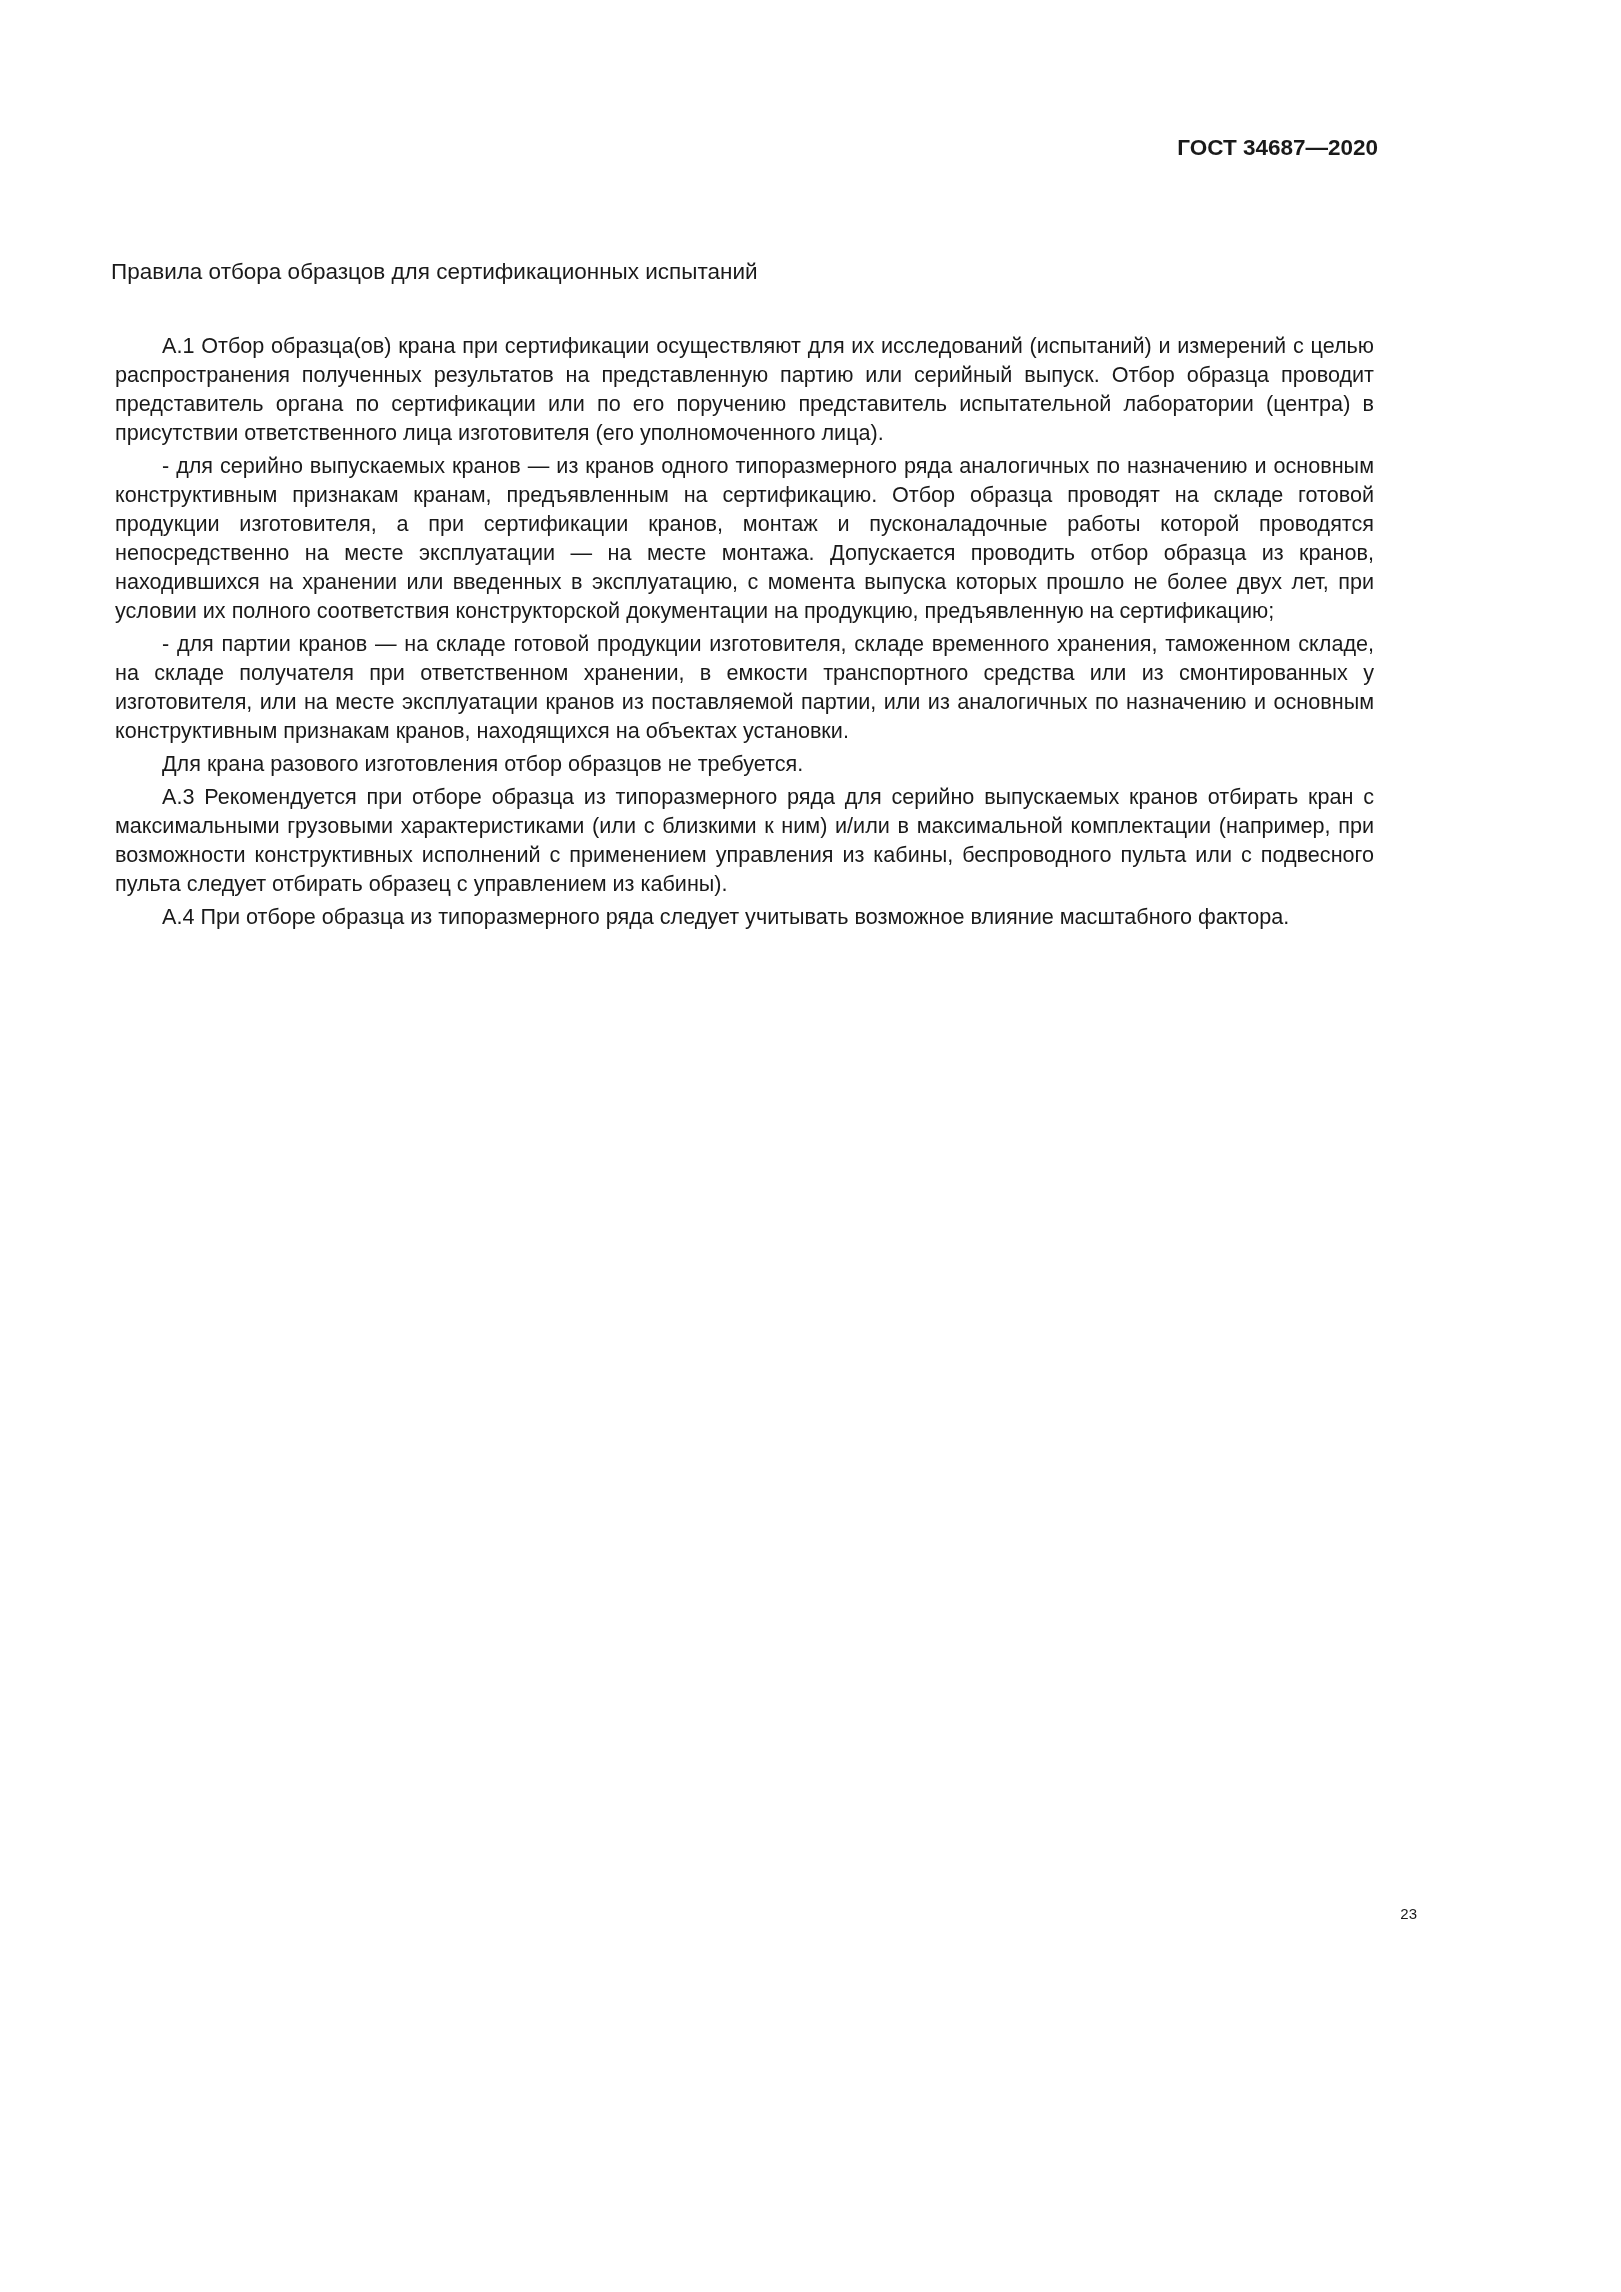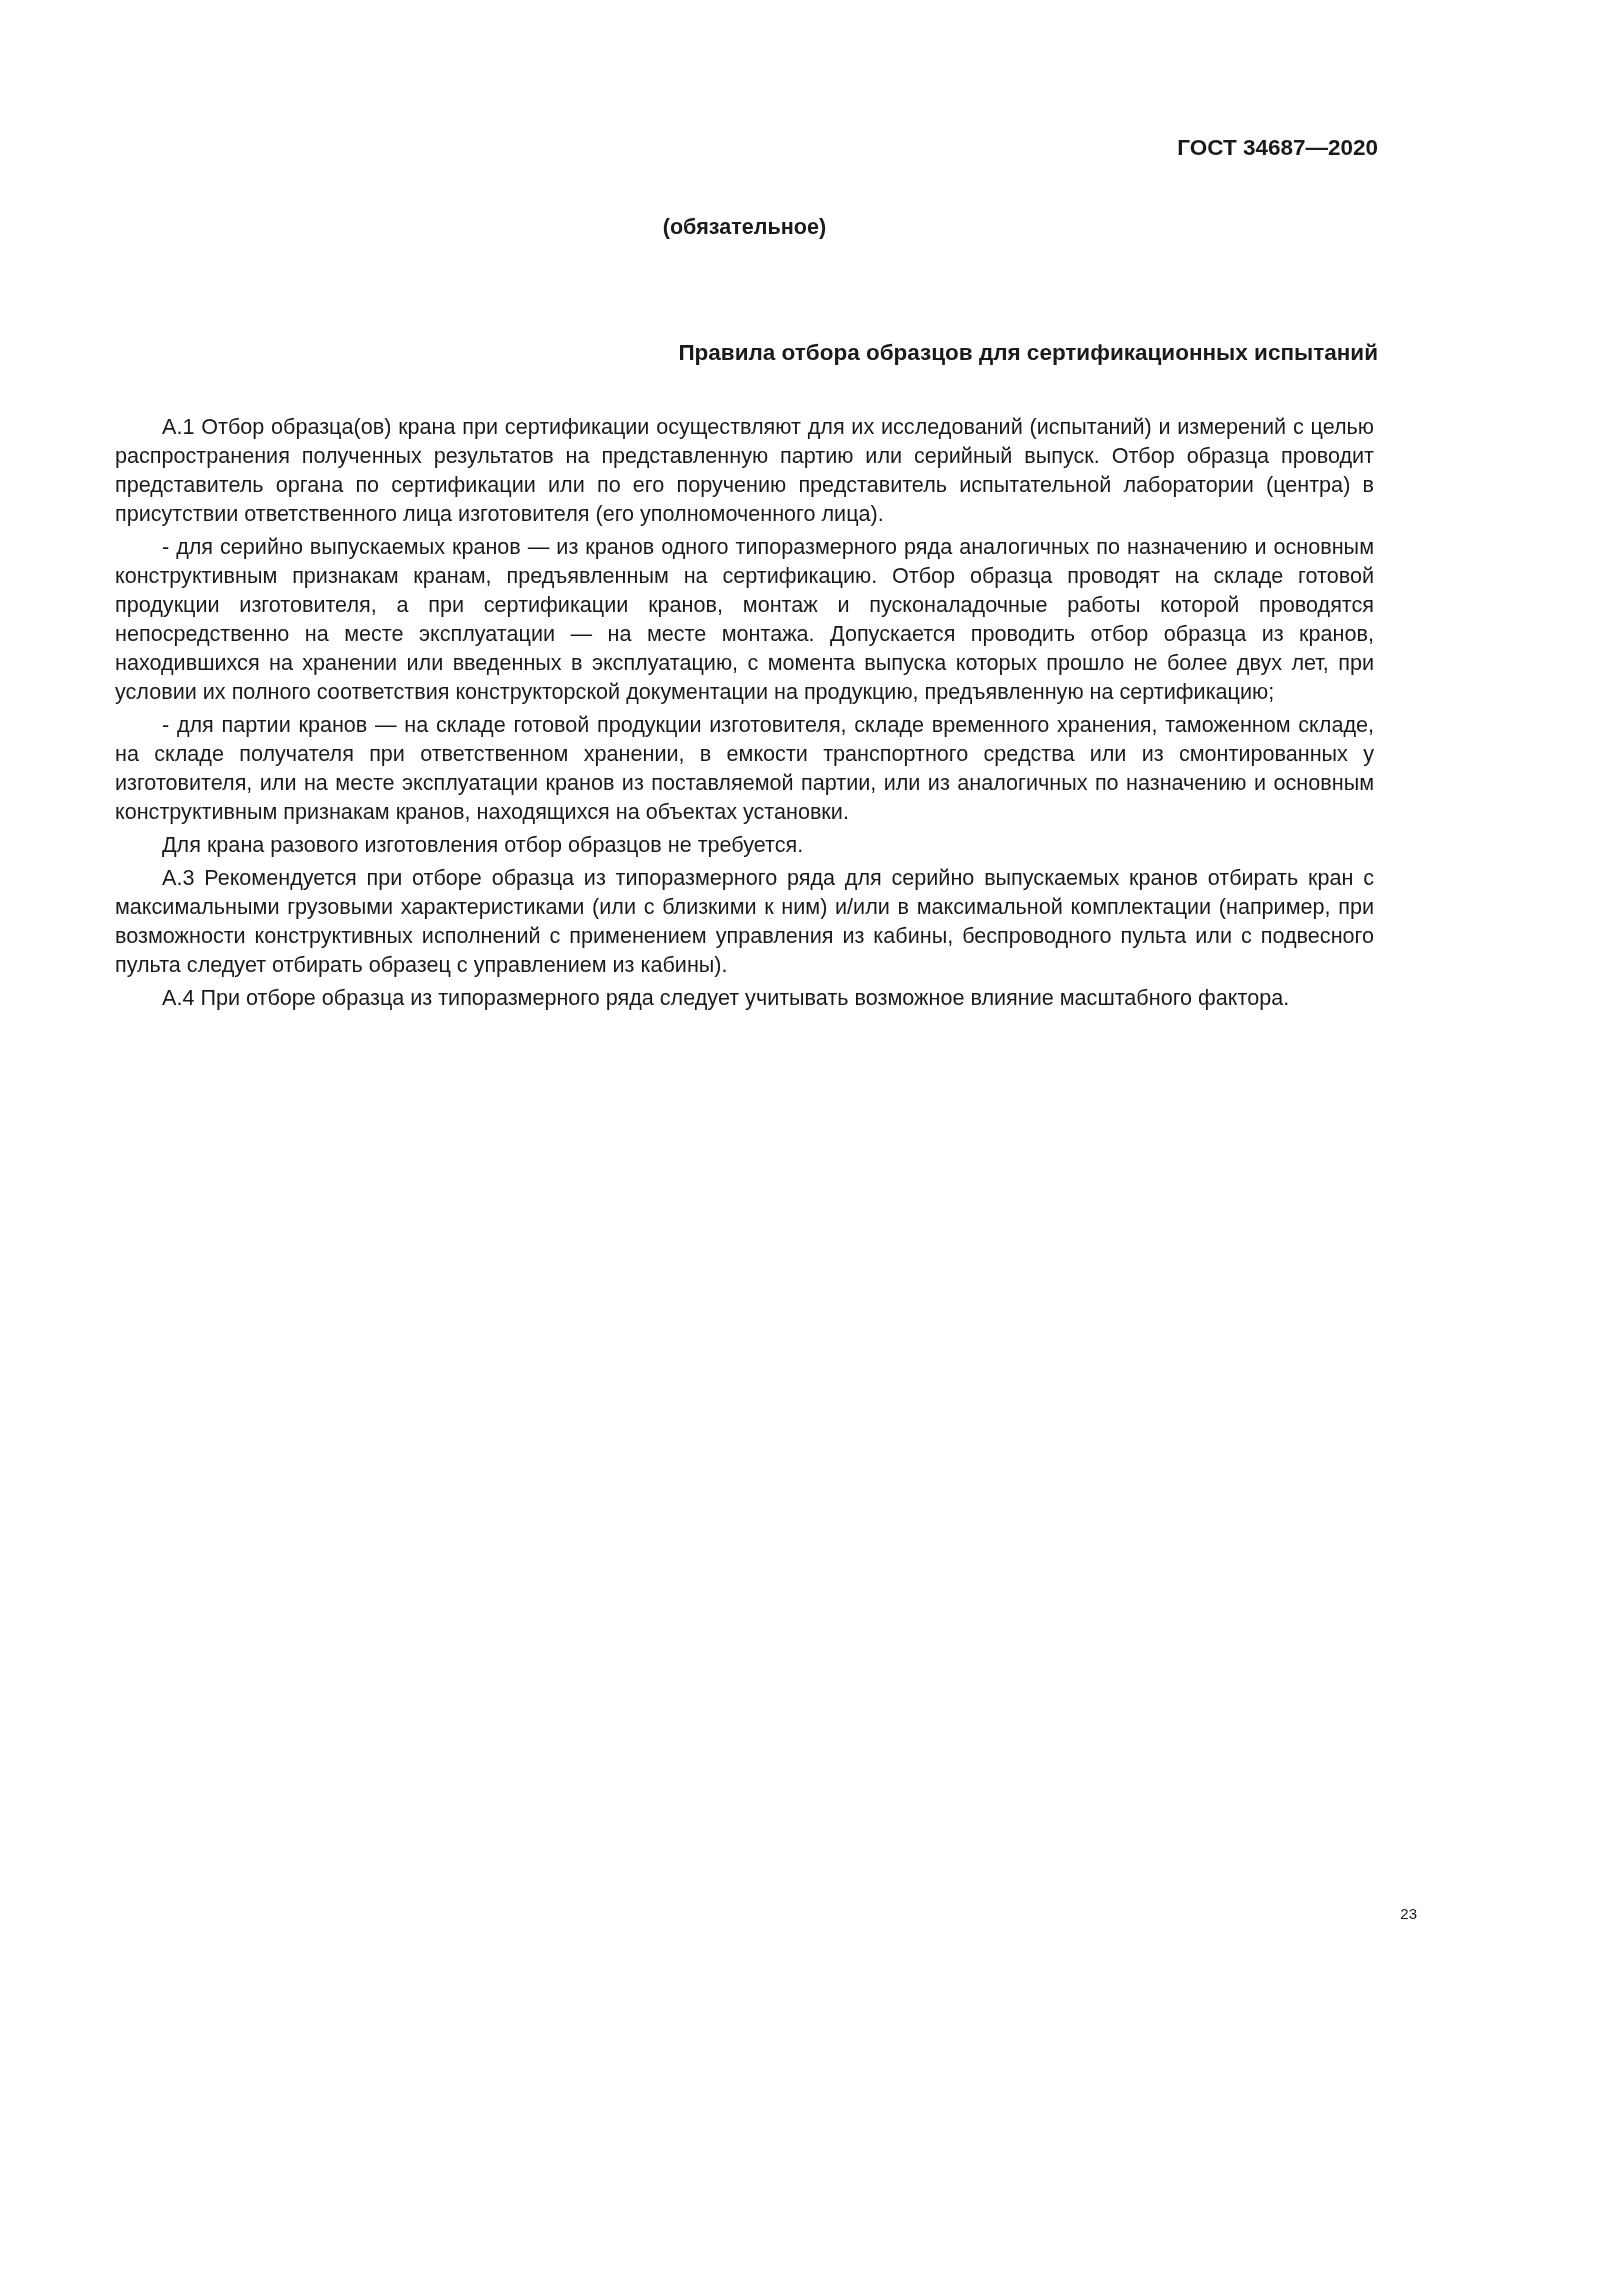--- a/index.html
+++ b/index.html
@@ -33,22 +33,22 @@
   }
   .appendix {
     margin-top: 51px;
     text-align: center;
     font-weight: bold;
     font-size: 21.6px;
     line-height: 30px;
   }
   .title {
     margin: 96px 0 45px 0;
-    text-align: right;
-    font-weight: bold;
+    text-align: left;
+    font-weight: normal;
     font-size: 22.5px;
     line-height: 29px;
   }
   .para {
     margin: 4px;
     font-size: 21.6px;
     line-height: 29px;
     text-align: justify;
     text-indent: 47px;
   }
@@ -62,21 +62,20 @@
 </style>
 </head>
 <body>
 
 <div class="page">
   <div class="content">
 
     <div class="doc-header">ГОСТ 34687—2020</div>
 
     <div class="appendix">
-      <div>(обязательное)</div>
     </div>
 
     <div class="title">Правила отбора образцов для сертификационных испытаний</div>
 
     <p class="para">А.1 Отбор образца(ов) крана при сертификации осуществляют для их исследований (испытаний) и измерений с целью распространения полученных результатов на представленную партию или серийный выпуск. Отбор образца проводит представитель органа по сертификации или по его поручению представитель испытательной лаборатории (центра) в присутствии ответственного лица изготовителя (его уполномоченного лица).</p>
 
 
     <p class="para">- для серийно выпускаемых кранов — из кранов одного типоразмерного ряда аналогичных по назначению и основным конструктивным признакам кранам, предъявленным на сертификацию. Отбор образца проводят на складе готовой продукции изготовителя, а при сертификации кранов, монтаж и пусконаладочные работы которой проводятся непосредственно на месте эксплуатации — на месте монтажа. Допускается проводить отбор образца из кранов, находившихся на хранении или введенных в эксплуатацию, с момента выпуска которых прошло не более двух лет, при условии их полного соответствия конструкторской документации на продукцию, предъявленную на сертификацию;</p>
 
     <p class="para">- для партии кранов — на складе готовой продукции изготовителя, складе временного хранения, таможенном складе, на складе получателя при ответственном хранении, в емкости транспортного средства или из смонтированных у изготовителя, или на месте эксплуатации кранов из поставляемой партии, или из аналогичных по назначению и основным конструктивным признакам кранов, находящихся на объектах установки.</p>

